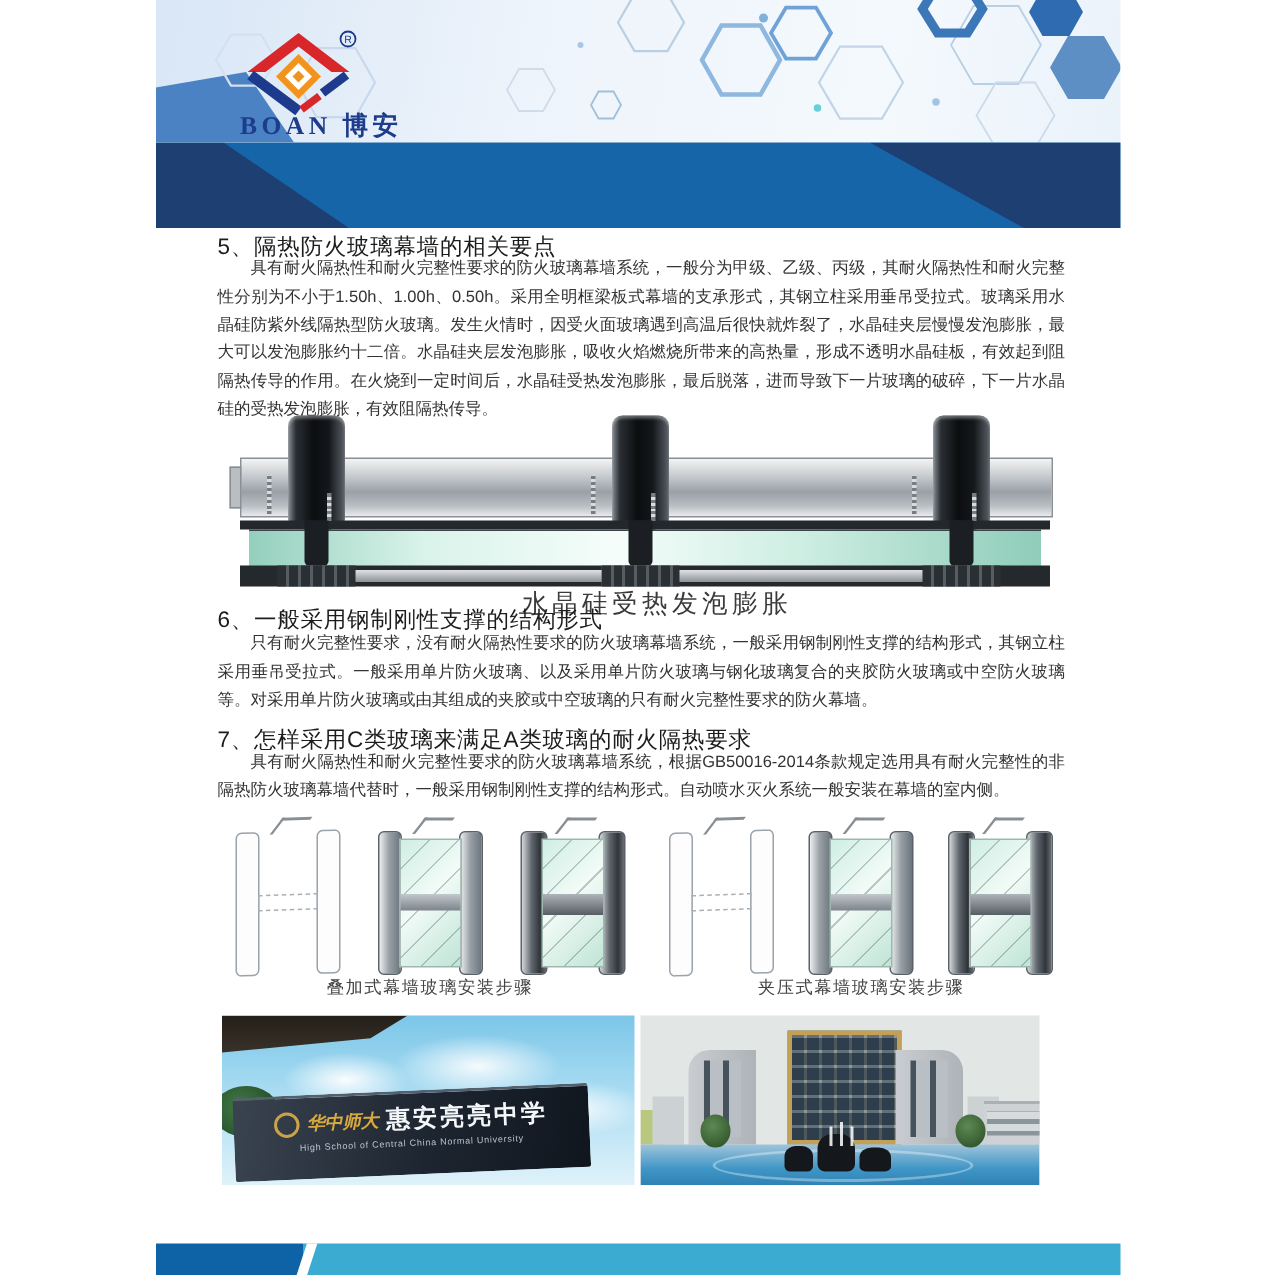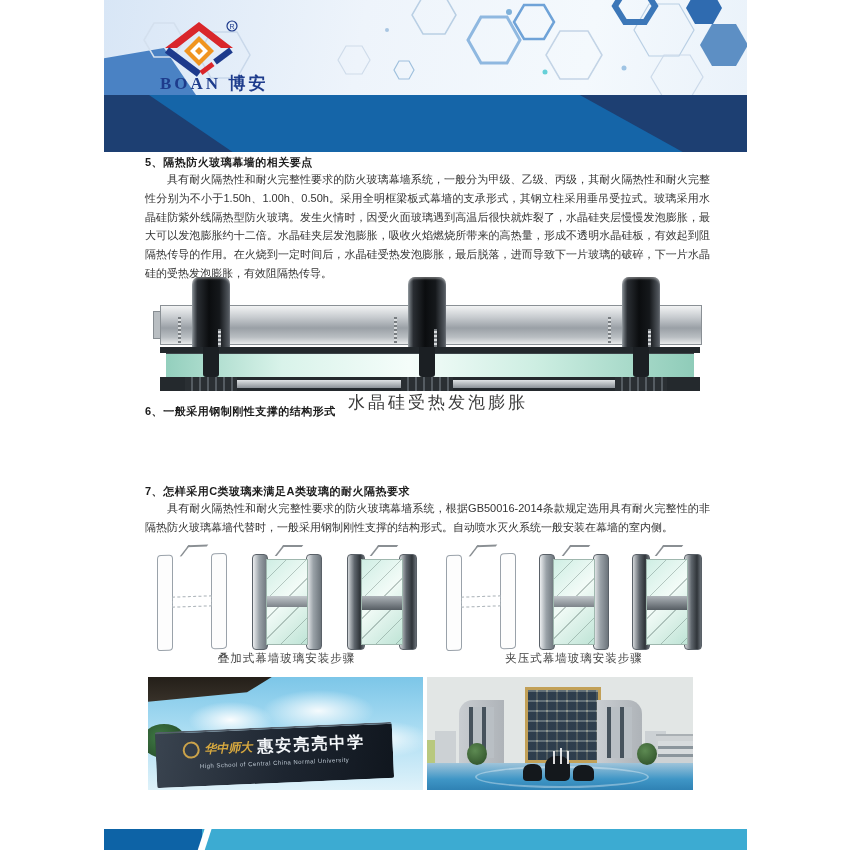--- a/index.html
+++ b/index.html
@@ -17,21 +17,21 @@
              color:#1e3c8c;letter-spacing:3px;}
 
   
   .band{position:absolute;left:0;top:95px;width:643px;height:57px;background:#1565a8;overflow:hidden;}
   .band .wedgeL{position:absolute;inset:0;background:#1d3f72;
         clip-path:polygon(0 0,7% 0,20% 100%,0 100%);}
   .band .wedgeR{position:absolute;inset:0;background:#1d3f72;
         clip-path:polygon(74% 0,100% 0,100% 100%,90% 100%);}
 
   
-  .sec-title{position:absolute;left:41px;width:565px;font-size:11px;font-weight:bold;
+  .sec-title{position:absolute;left:41px;width:565px;font-size:15px;font-weight:normal;
              color:#1c1c1c;letter-spacing:.5px;}
   .para{position:absolute;left:41px;width:565px;font-size:11px;line-height:18.8px;
         color:#333;text-align:justify;text-indent:2em;}
 
   
   .fig1{position:absolute;left:56px;top:277px;width:540px;height:118px;}
   .f1-beam{position:absolute;left:0;top:28px;width:540px;height:38px;
       background:linear-gradient(180deg,#f2f3f4 0%,#c7cbcf 30%,#9aa0a6 58%,#b9bec2 82%,#e8eaeb 100%);
       border:1px solid #8a9095;}
   .f1-tab{position:absolute;left:-7px;top:34px;width:9px;height:26px;background:#b9bec2;border:1px solid #878d92;}
@@ -214,20 +214,21 @@
       <div class="f1-rail-bar"></div>
       <div class="f1-teeth" style="left:25px"></div>
       <div class="f1-teeth" style="left:241px"></div>
       <div class="f1-teeth" style="left:455px"></div>
     </div>
     <div class="fig1-caption">水晶硅受热发泡膨胀</div>
 
     <div class="sec-title" style="top:404px">
       <span>6、</span><span>一般采用钢制刚性支撑的结构形式</span>
     </div>
+    <div class="para" style="top:420px">只有耐火完整性要求，没有耐火隔热性要求的防火玻璃幕墙系统，一般采用钢制刚性支撑的结构形式，其钢立柱采用垂吊受拉式。一般采用单片防火玻璃、以及采用单片防火玻璃与钢化玻璃复合的夹胶防火玻璃或中空防火玻璃等。对采用单片防火玻璃或由其组成的夹胶或中空玻璃的只有耐火完整性要求的防火幕墙。</div>
 
     <div class="sec-title" style="top:484px">
       <span>7、</span><span>怎样采用C类玻璃来满足A类玻璃的耐火隔热要求</span>
     </div>
     <div class="para" style="top:499px">具有耐火隔热性和耐火完整性要求的防火玻璃幕墙系统，根据GB50016-2014条款规定选用具有耐火完整性的非隔热防火玻璃幕墙代替时，一般采用钢制刚性支撑的结构形式。自动喷水灭火系统一般安装在幕墙的室内侧。</div>
 
     <div class="figrow groupL">
       <div class="mini wire">
         <div class="hook"></div>
         <div class="colL"></div>

